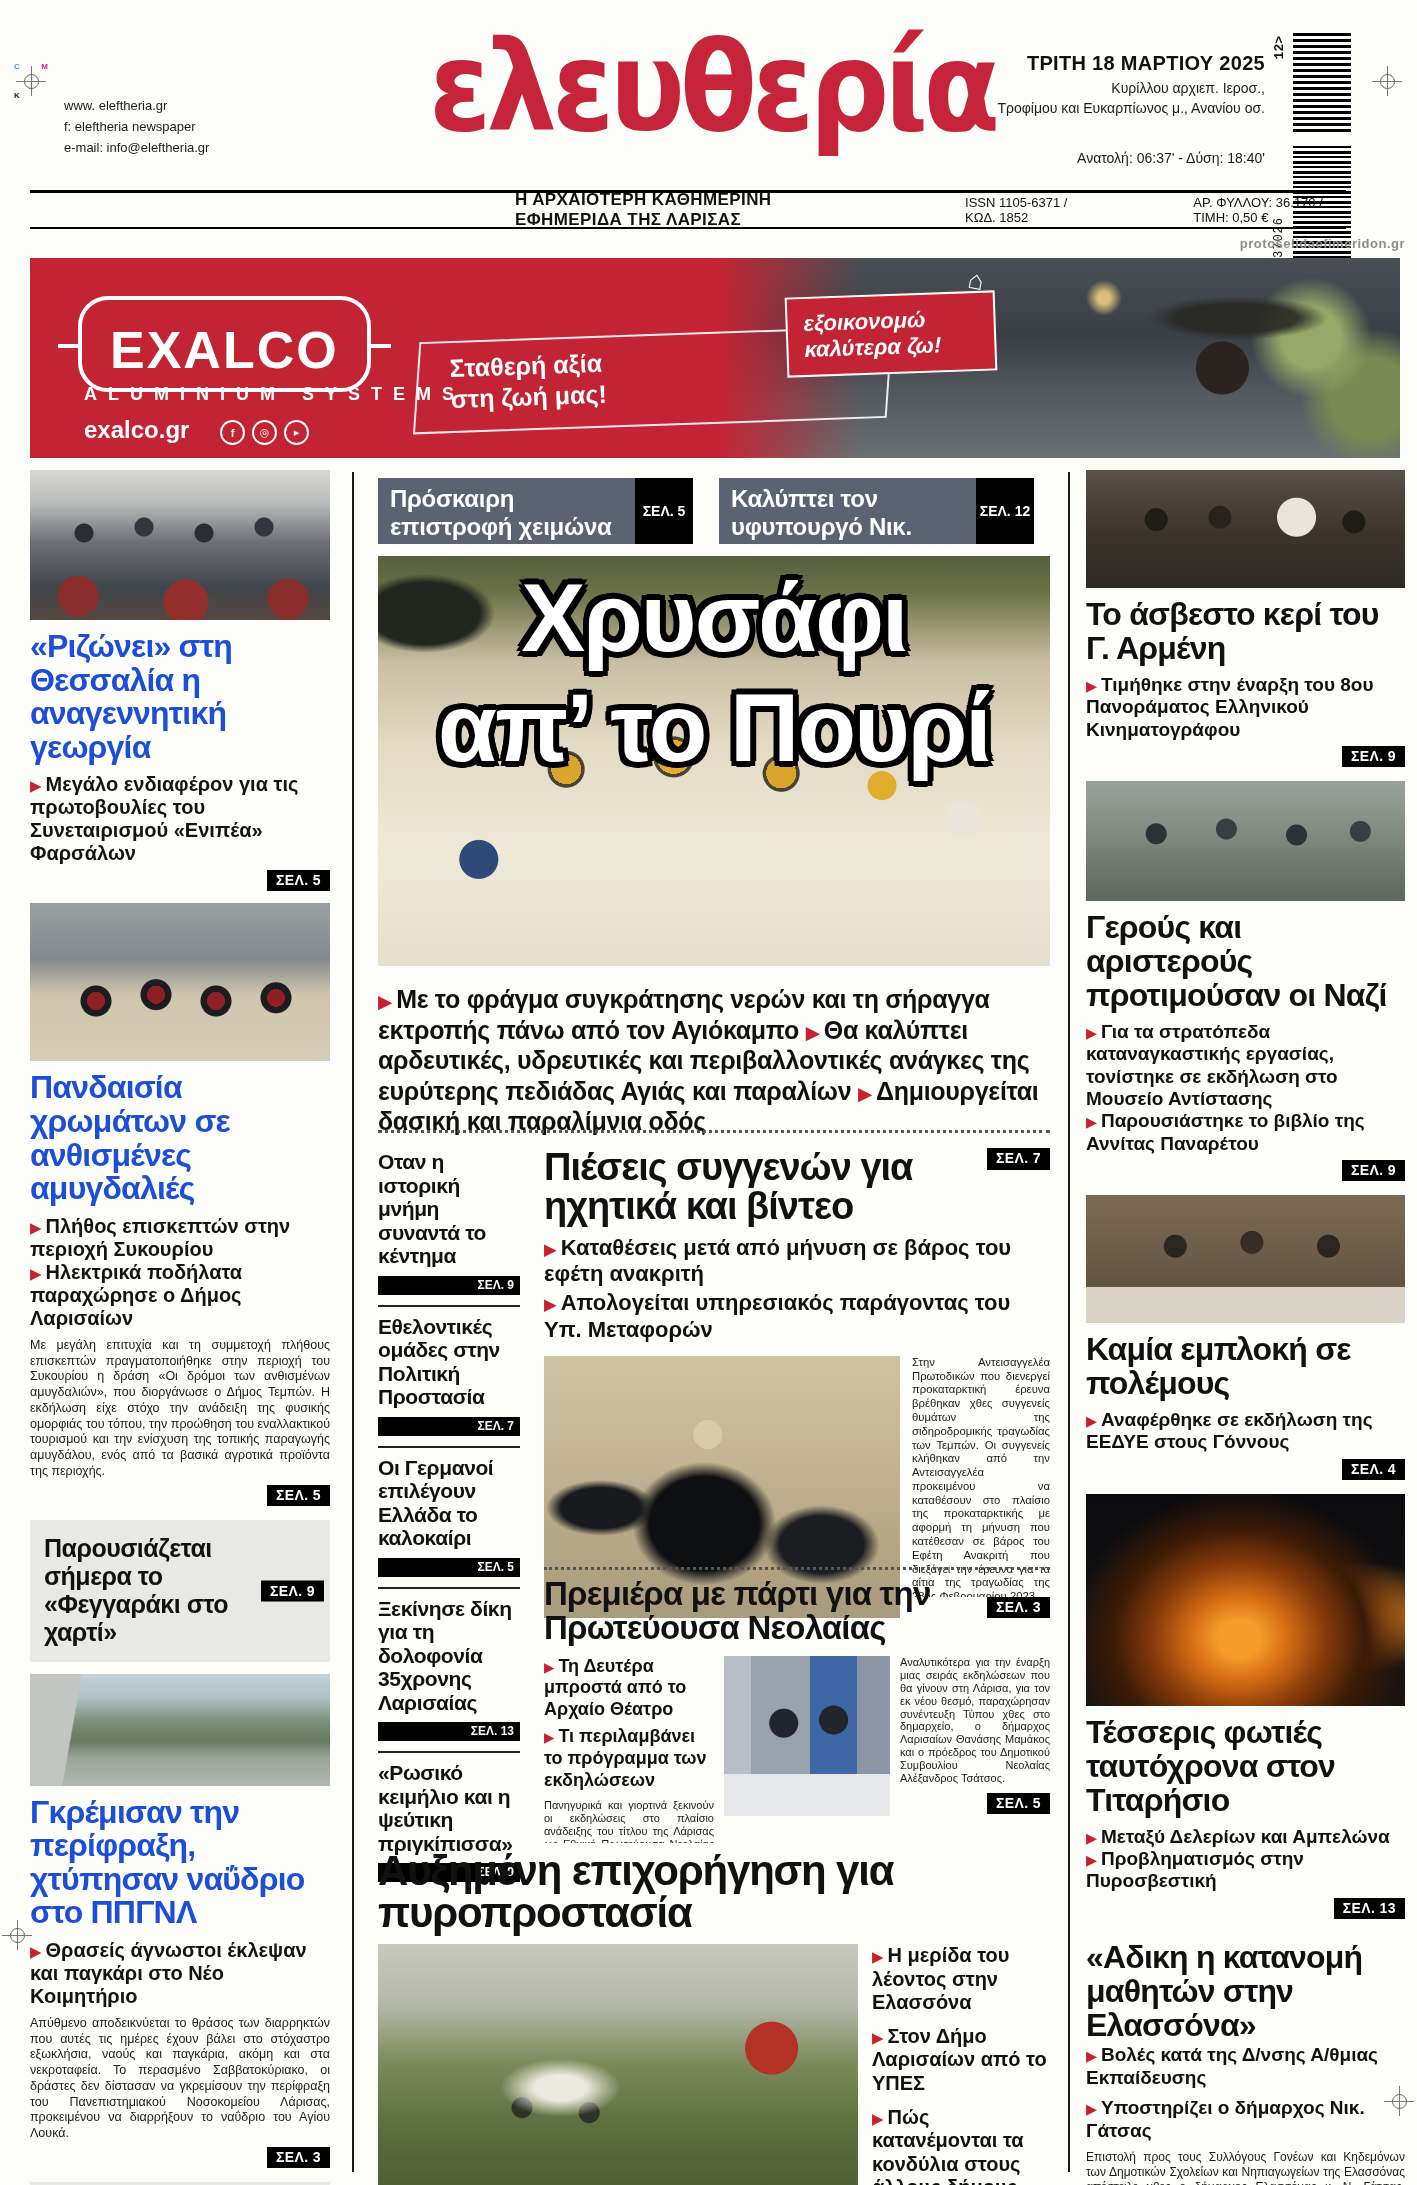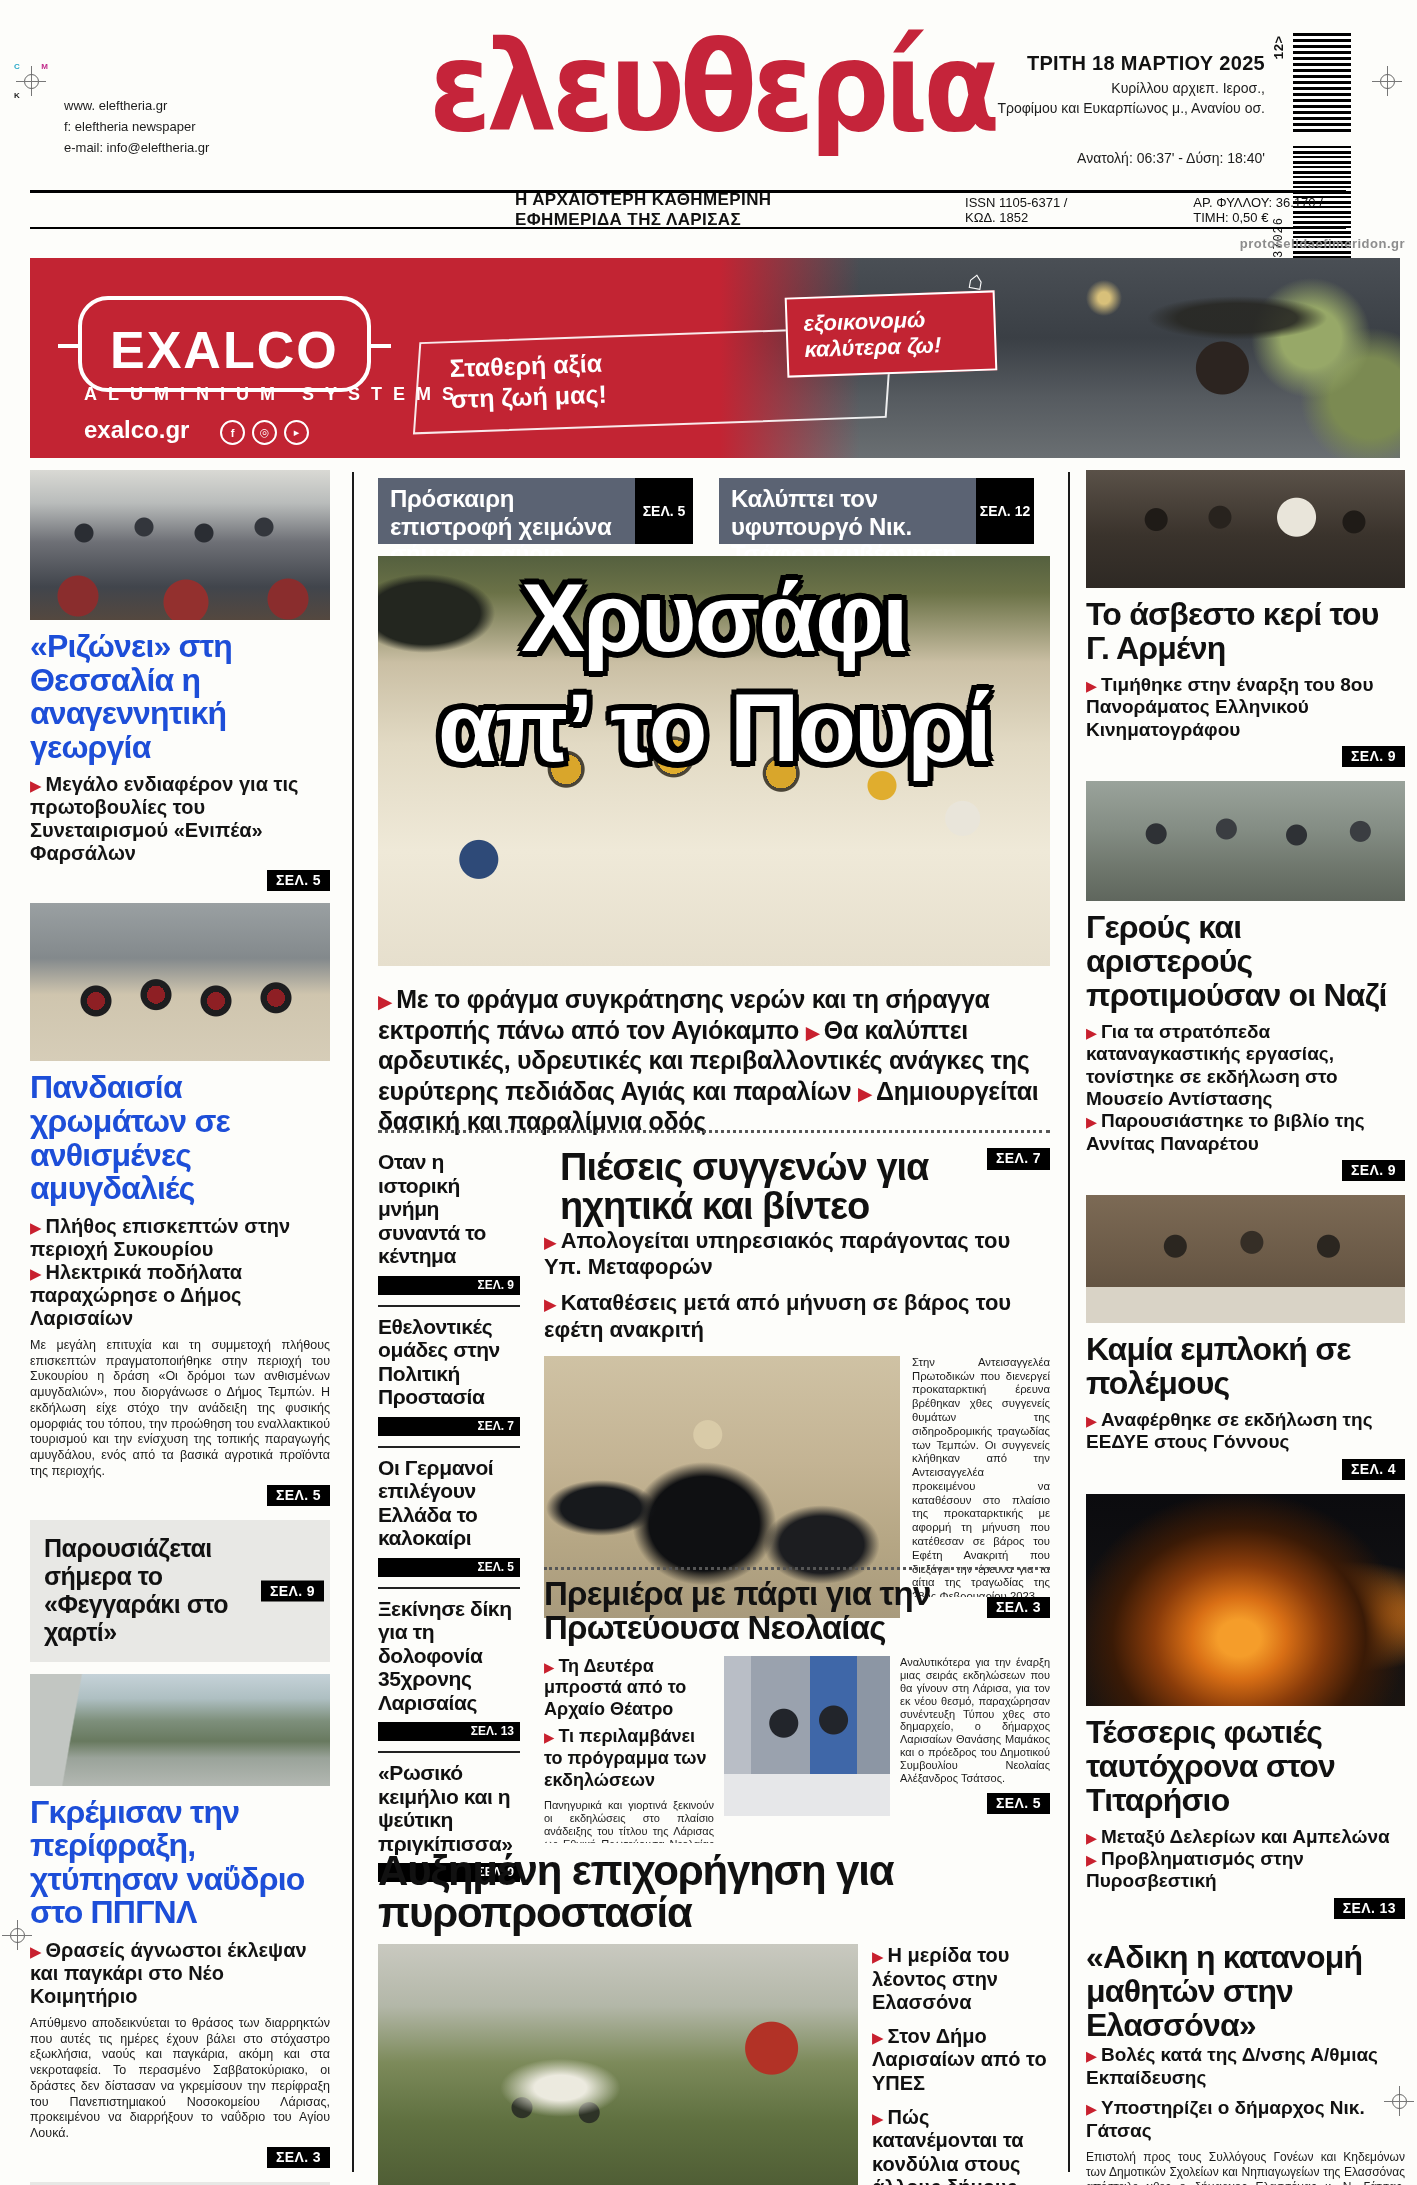--- a/index.html
+++ b/index.html
@@ -141,21 +141,21 @@
   .dash2 { position:absolute; left:166px; top:1097px; width:506px; border-top:3px dotted #555; }
 
   .minis { position:absolute; left:0; top:678px; width:142px; }
   .mini { border-top:2px solid #222; padding:8px 0 10px; }
   .mini:first-child { border-top:none; padding-top:2px; }
   .mini-title { font-size:21px; font-weight:700; line-height:1.12; letter-spacing:-.4px; }
   .minibar { background:#000; color:#fff; font-size:12px; font-weight:700; text-align:right;
     padding:2px 6px 3px; margin-top:8px; }
 
   .pressures { position:absolute; left:166px; top:678px; width:506px; }
-  .ph-head { font-size:38px; font-weight:700; letter-spacing:-1px; line-height:1.02;margin-left:16px; }
+  .ph-head { font-size:38px; font-weight:700; letter-spacing:-1px; line-height:1.02; }
   .pb { font-size:22px; font-weight:700; line-height:1.22; margin-top:9px; }
   .prow { display:flex; gap:12px; margin-top:12px; }
   .ph-court { width:356px; height:262px; flex:none; background:
       radial-gradient(ellipse at 16% 58%, #17191c 0 40px, transparent 55px),
       radial-gradient(ellipse at 45% 64%, #0f1012 0 55px, transparent 72px),
       radial-gradient(ellipse at 78% 72%, #1c1d20 0 42px, transparent 58px),
       radial-gradient(circle at 46% 30%, #d9cba8 0 14px, transparent 15px),
       linear-gradient(180deg,#cfc2a4 0%,#c4b494 40%,#b5a684 72%,#a89a7c 100%); }
   .pcol { flex:1; display:flex; flex-direction:column; max-height:262px; }
   .pcol .bodytext { font-size:11.3px; line-height:1.22; margin-top:0; overflow:hidden; }
@@ -369,22 +369,22 @@
         <div class="minibar">ΣΕΛ. 13</div>
       </div>
       <div class="mini">
         <div class="mini-title">«Ρωσικό κειμήλιο και η ψεύτικη πριγκίπισσα»</div>
         <div class="minibar">ΣΕΛ. 9</div>
       </div>
     </div>
 
     <div class="pressures">
       <div class="ph-head">Πιέσεις συγγενών για ηχητικά και βίντεο</div>
+      <div class="pb"><span class="tri">▶</span><span>Καταθέσεις μετά από μήνυση σε βάρος του εφέτη ανακριτή</span></div>
       <div class="pb" style="margin-top:2px;"><span class="tri">▶</span><span>Απολογείται υπηρεσιακός παράγοντας του Υπ. Μεταφορών</span></div>
-      <div class="pb"><span class="tri">▶</span><span>Καταθέσεις μετά από μήνυση σε βάρος του εφέτη ανακριτή</span></div>
       <div class="prow">
         <div class="ph-court"></div>
         <div class="pcol">
           <p class="bodytext">Στην Αντεισαγγελέα Πρωτοδικών που διενεργεί προκαταρκτική έρευνα βρέθηκαν χθες συγγενείς θυμάτων της σιδηροδρομικής τραγωδίας των Τεμπών. Οι συγγενείς κλήθηκαν από την Αντεισαγγελέα προκειμένου να καταθέσουν στο πλαίσιο της προκαταρκτικής με αφορμή τη μήνυση που κατέθεσαν σε βάρος του Εφέτη Ανακριτή που διεξάγει την έρευνα για τα αίτια της τραγωδίας της 28ης Φεβρουαρίου 2023.</p>
           <div class="brow"><span class="badge">ΣΕΛ. 3</span></div>
         </div>
       </div>
     </div>
 
     <div class="dash2"></div>

